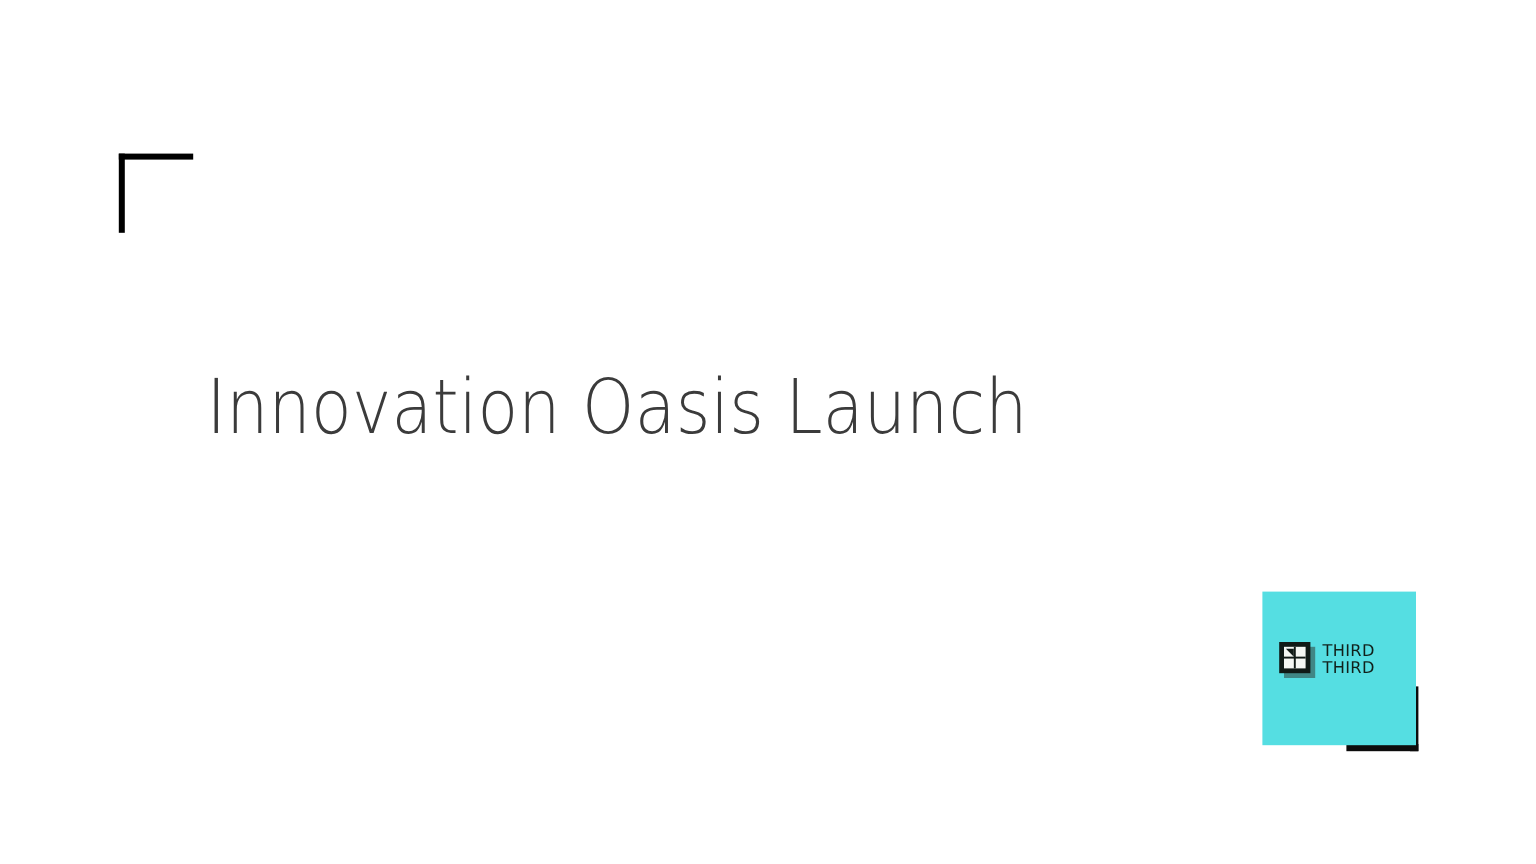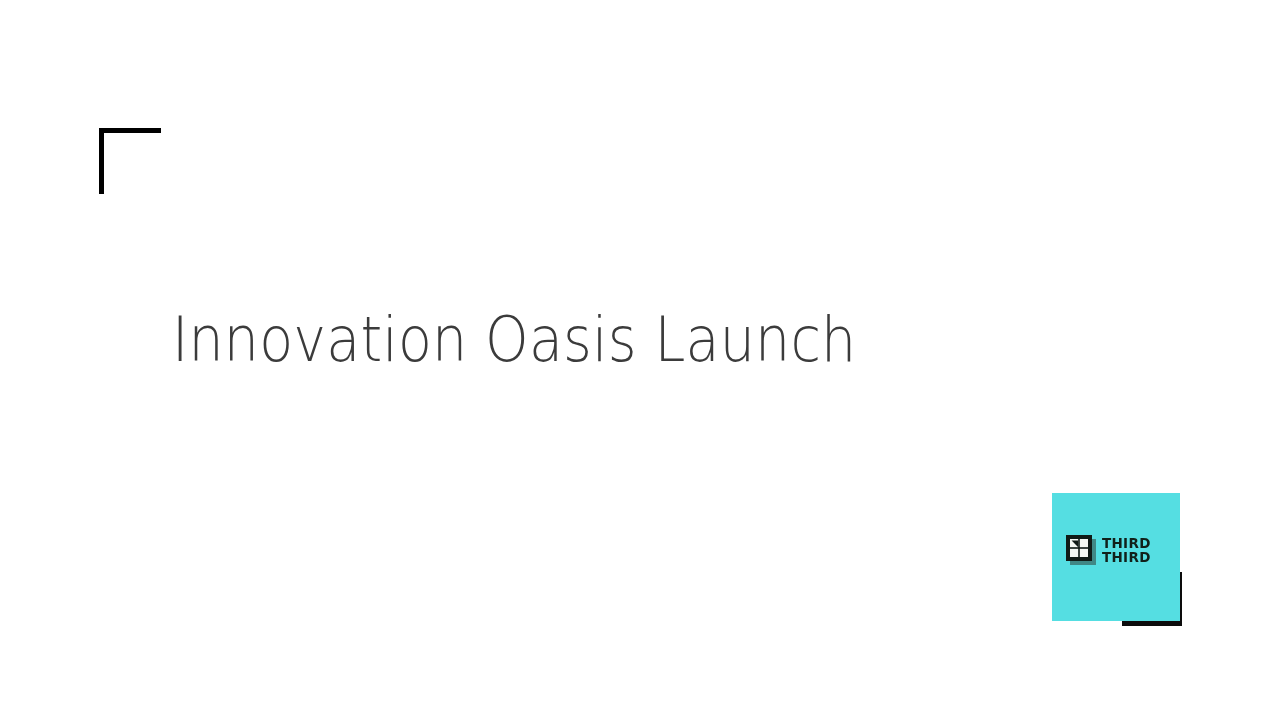--- a/index.html
+++ b/index.html
@@ -134,21 +134,21 @@
     height: 26px;
     background: #101a16;
   }
   #logo-mark svg {
     position: absolute;
     left: 0;
     top: 0;
   }
   #logo-wordmark {
     font-family: "DejaVu Sans", sans-serif;
-    font-weight: bold;
+    font-weight: normal;
     font-size: 13.5px;
     line-height: 14.5px;
     letter-spacing: 0.3px;
     color: #11201a;
     text-align: left;
   }
   #logo-wordmark .wm-line { display: block; }
 </style>
 </head>
 <body>

